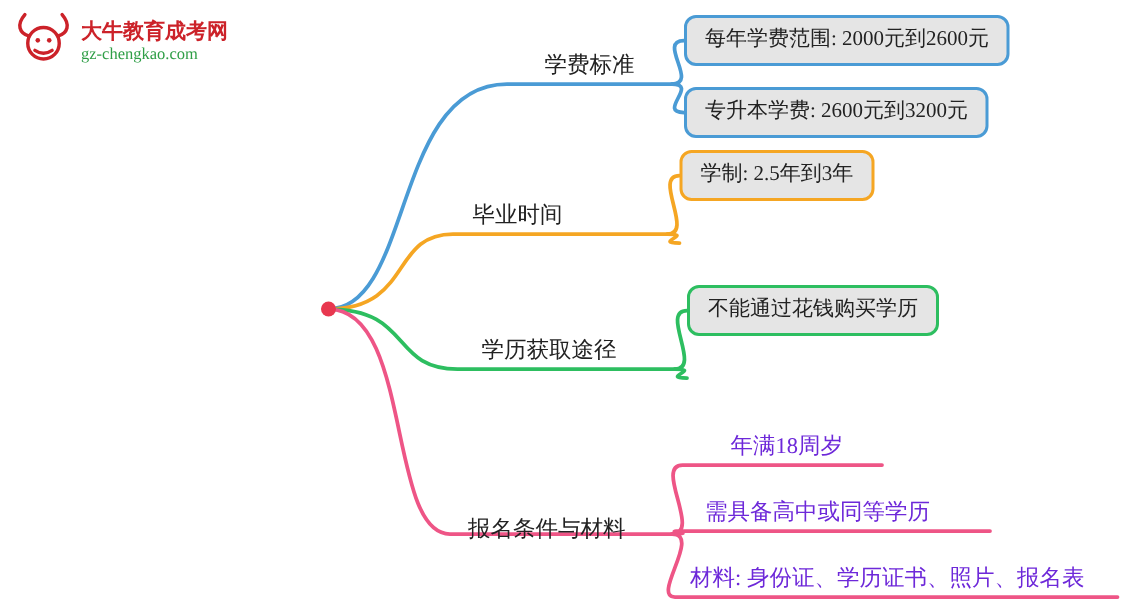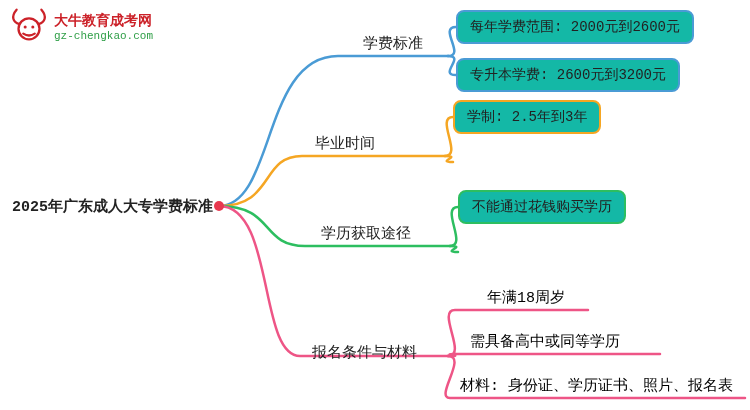--- a/index.html
+++ b/index.html
@@ -1,31 +1,31 @@
 <!DOCTYPE html>
 <html><head>
 <meta charset="utf-8">
 <style>
   html,body{margin:0;padding:0;background:#fff;}
   #canvas{
     position:relative;width:750px;height:410px;background:#ffffff;overflow:hidden;
-    font-family:Liberation Mono, monospace;color:#1a1a1a;
+    font-family:Liberation Serif, serif;color:#1a1a1a;
   }
   #lines{position:absolute;left:0;top:0;pointer-events:none;}
   .txt{position:absolute;white-space:nowrap;}
   .root{font-size:15px;font-weight:bold;color:#222;}
   .branch{font-size:15px;color:#222;}
   .childbox{
     position:absolute;white-space:nowrap;font-size:14px;line-height:20px;
-    padding:5px 12px;border-radius:8px;border:2px solid #000;background:#14b8a6;color:#222;
+    padding:5px 12px;border-radius:8px;border:2px solid #000;background:#e5e5e5;color:#222;
   }
   .childbox.blue{border-color:#4a9bd5;}
   .childbox.orange{border-color:#f5a623;}
   .childbox.green{border-color:#2dbe60;}
-  .childtxt{font-size:15px;color:#000000;}
+  .childtxt{font-size:15px;color:#6d28d9;}
   .logo-name{position:absolute;left:54px;top:12px;font-size:14px;font-weight:bold;color:#cc2229;}
   .logo-domain{position:absolute;left:54px;top:30px;font-size:11px;color:#2e9e46;}
 </style>
 </head>
 <body>
 
 <div id="canvas">
 
   <svg id="lines" width="750" height="410" viewBox="0 0 750 410">
     <g fill="none" stroke-width="2.5" stroke-linecap="round">
@@ -58,21 +58,20 @@
         <circle cx="22" cy="24" r="11"></circle>
         <path d="M16,29 Q22,33 28,29"></path>
       </g>
       <circle cx="18" cy="22" r="1.6" fill="#cc2229"></circle>
       <circle cx="26" cy="22" r="1.6" fill="#cc2229"></circle>
     </svg>
     <div class="logo-name">大牛教育成考网</div>
     <div class="logo-domain">gz-chengkao.com</div>
   </div>
 
-  <div class="txt root" style="left:12px;top:197px;">2025年广东成人大专学费标准</div>
 
   <div class="txt branch" style="left:363px;top:34px;">学费标准</div>
   <div class="txt branch" style="left:315px;top:134px;">毕业时间</div>
   <div class="txt branch" style="left:321px;top:224px;">学历获取途径</div>
   <div class="txt branch" style="left:312px;top:343px;">报名条件与材料</div>
 
   <div class="childbox blue" style="left:456px;top:10px;">每年学费范围: 2000元到2600元</div>
   <div class="childbox blue" style="left:456px;top:58px;">专升本学费: 2600元到3200元</div>
 
   <div class="childbox orange" style="left:453px;top:100px;">学制: 2.5年到3年</div>

